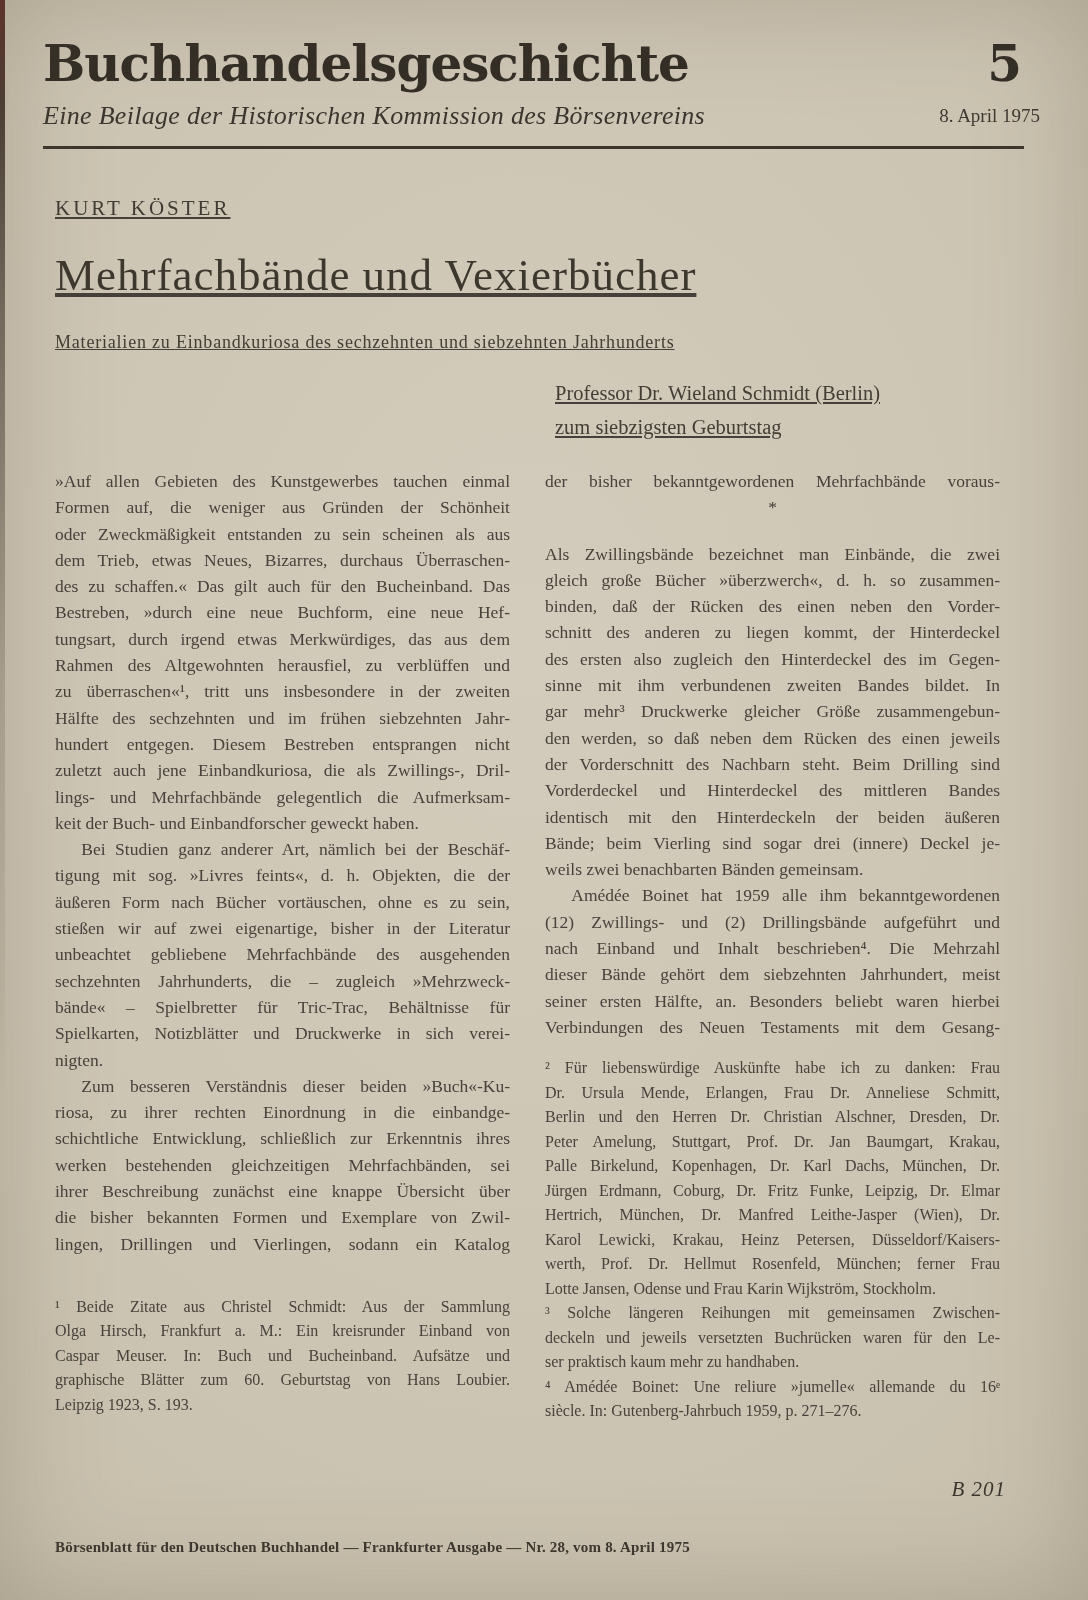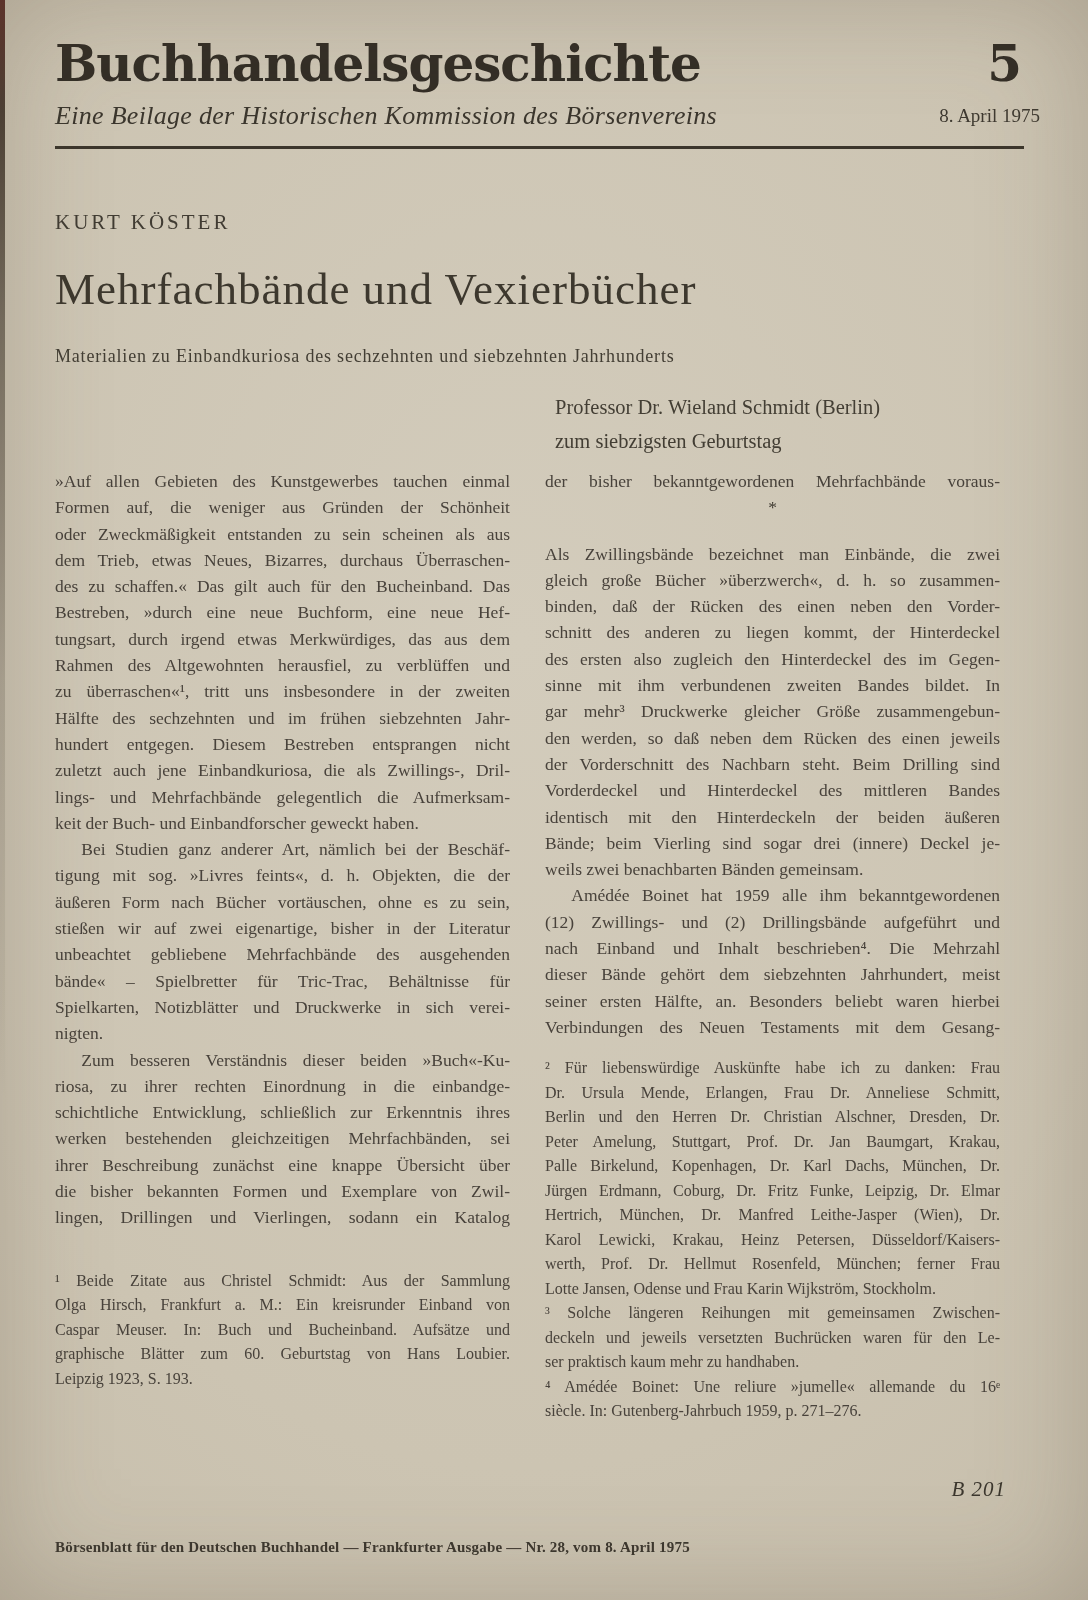--- a/index.html
+++ b/index.html
@@ -22,21 +22,21 @@
     pointer-events: none;
   }
   .scan-edge {
     position: absolute; left: 0; top: 0;
     width: 5px; height: 100%;
     background: linear-gradient(to bottom,
       #5d2d27 0px, #4a3e33 110px, rgba(62,53,42,0.6) 320px,
       rgba(62,53,42,0.2) 680px, rgba(62,53,42,0) 1100px);
   }
   
-  .masthead { padding: 34px 48px 0 55px; }
+  .masthead { padding: 34px 48px 0 43px; }
   .mast-row { display: flex; align-items: baseline; }
   .mast-title {
     margin: 0;
     font-family: "DejaVu Serif", serif;
     font-weight: 700;
     font-size: 50px;
     letter-spacing: -1px;
     color: #332e26;
   }
   .mast-number {
@@ -54,21 +54,21 @@
     letter-spacing: 0.3px;
     color: #3b362d;
   }
   .mast-date { margin-left: auto; font-size: 19px; color: #3f3a31; }
   .rule {
     margin-top: 15px; margin-right: 16px;
     height: 3px;
     background: #3c362c;
   }
   
-  .article-head { padding: 61px 48px 0 55px; }
+  .article-head { padding: 47px 48px 0 55px; text-decoration: underline; }
   .author {
     font-size: 21px;
     letter-spacing: 3px;
     color: #413c33;
   }
   .title {
     margin: 28px 0 0 0;
     font-weight: 400;
     font-size: 45px;
     letter-spacing: 1px;
@@ -174,20 +174,21 @@
           <div class="tl">Hälfte des sechzehnten und im frühen siebzehnten Jahr-</div>
           <div class="tl">hundert entgegen. Diesem Bestreben entsprangen nicht</div>
           <div class="tl">zuletzt auch jene Einbandkuriosa, die als Zwillings-, Dril-</div>
           <div class="tl">lings- und Mehrfachbände gelegentlich die Aufmerksam-</div>
           <div class="tl last">keit der Buch- und Einbandforscher geweckt haben.</div>
           <div class="tl ind">Bei Studien ganz anderer Art, nämlich bei der Beschäf-</div>
           <div class="tl">tigung mit sog. »Livres feints«, d. h. Objekten, die der</div>
           <div class="tl">äußeren Form nach Bücher vortäuschen, ohne es zu sein,</div>
           <div class="tl">stießen wir auf zwei eigenartige, bisher in der Literatur</div>
           <div class="tl">unbeachtet gebliebene Mehrfachbände des ausgehenden</div>
+          <div class="tl">sechzehnten Jahrhunderts, die – zugleich »Mehrzweck-</div>
           <div class="tl">bände« – Spielbretter für Tric-Trac, Behältnisse für</div>
           <div class="tl">Spielkarten, Notizblätter und Druckwerke in sich verei-</div>
           <div class="tl last">nigten.</div>
           <div class="tl ind">Zum besseren Verständnis dieser beiden »Buch«-Ku-</div>
           <div class="tl">riosa, zu ihrer rechten Einordnung in die einbandge-</div>
           <div class="tl">schichtliche Entwicklung, schließlich zur Erkenntnis ihres</div>
           <div class="tl">werken bestehenden gleichzeitigen Mehrfachbänden, sei</div>
           <div class="tl">ihrer Beschreibung zunächst eine knappe Übersicht über</div>
           <div class="tl">die bisher bekannten Formen und Exemplare von Zwil-</div>
           <div class="tl">lingen, Drillingen und Vierlingen, sodann ein Katalog</div>

